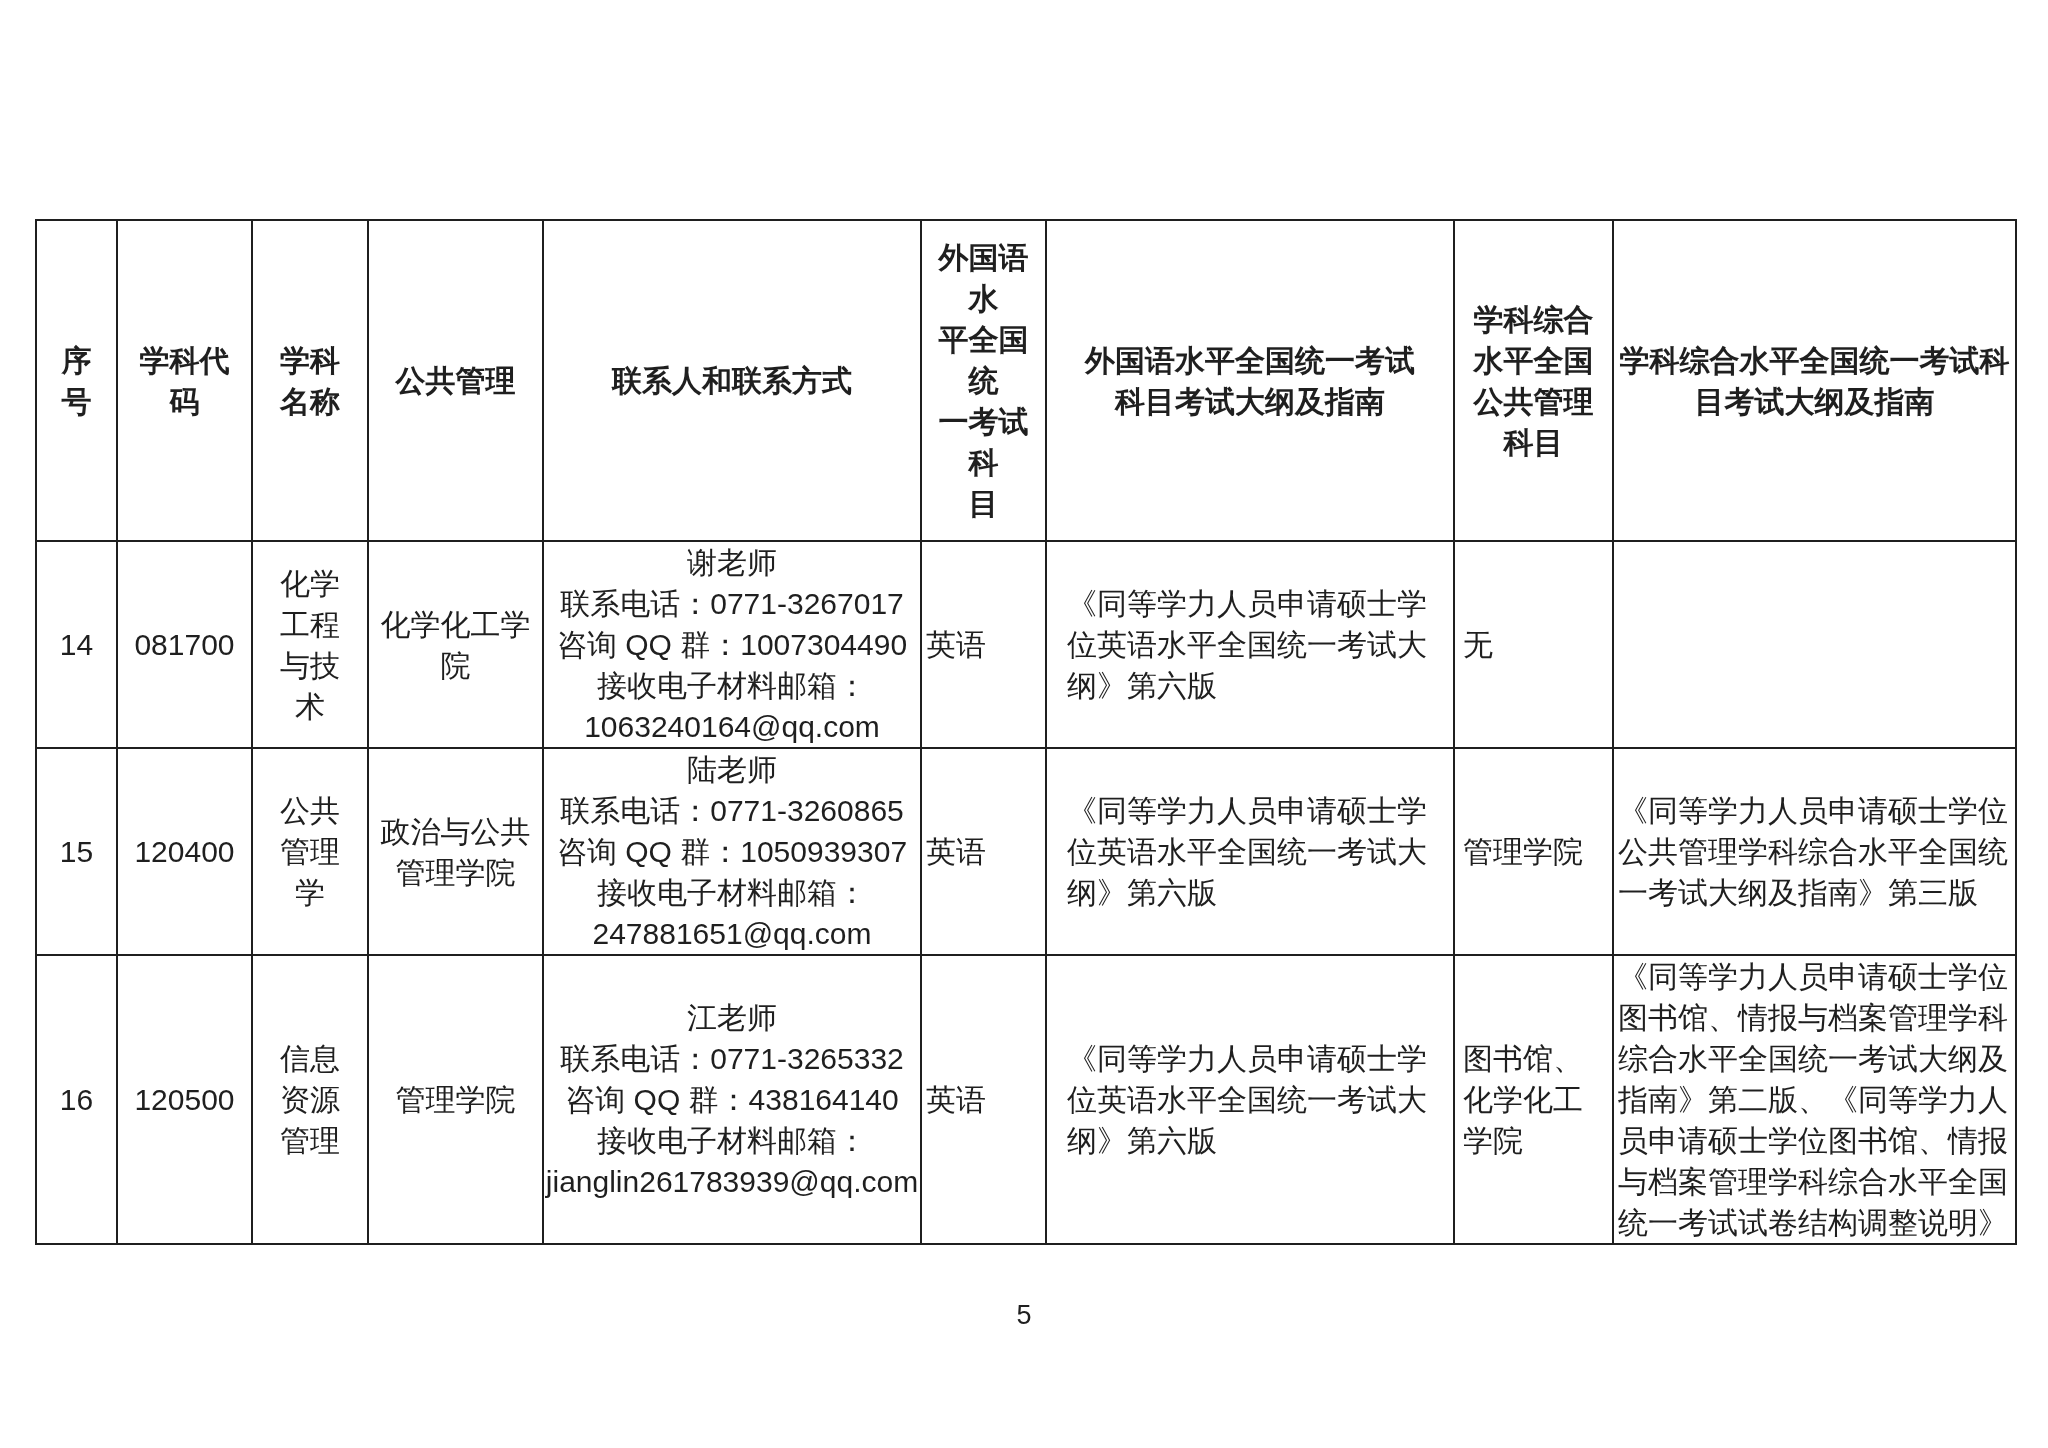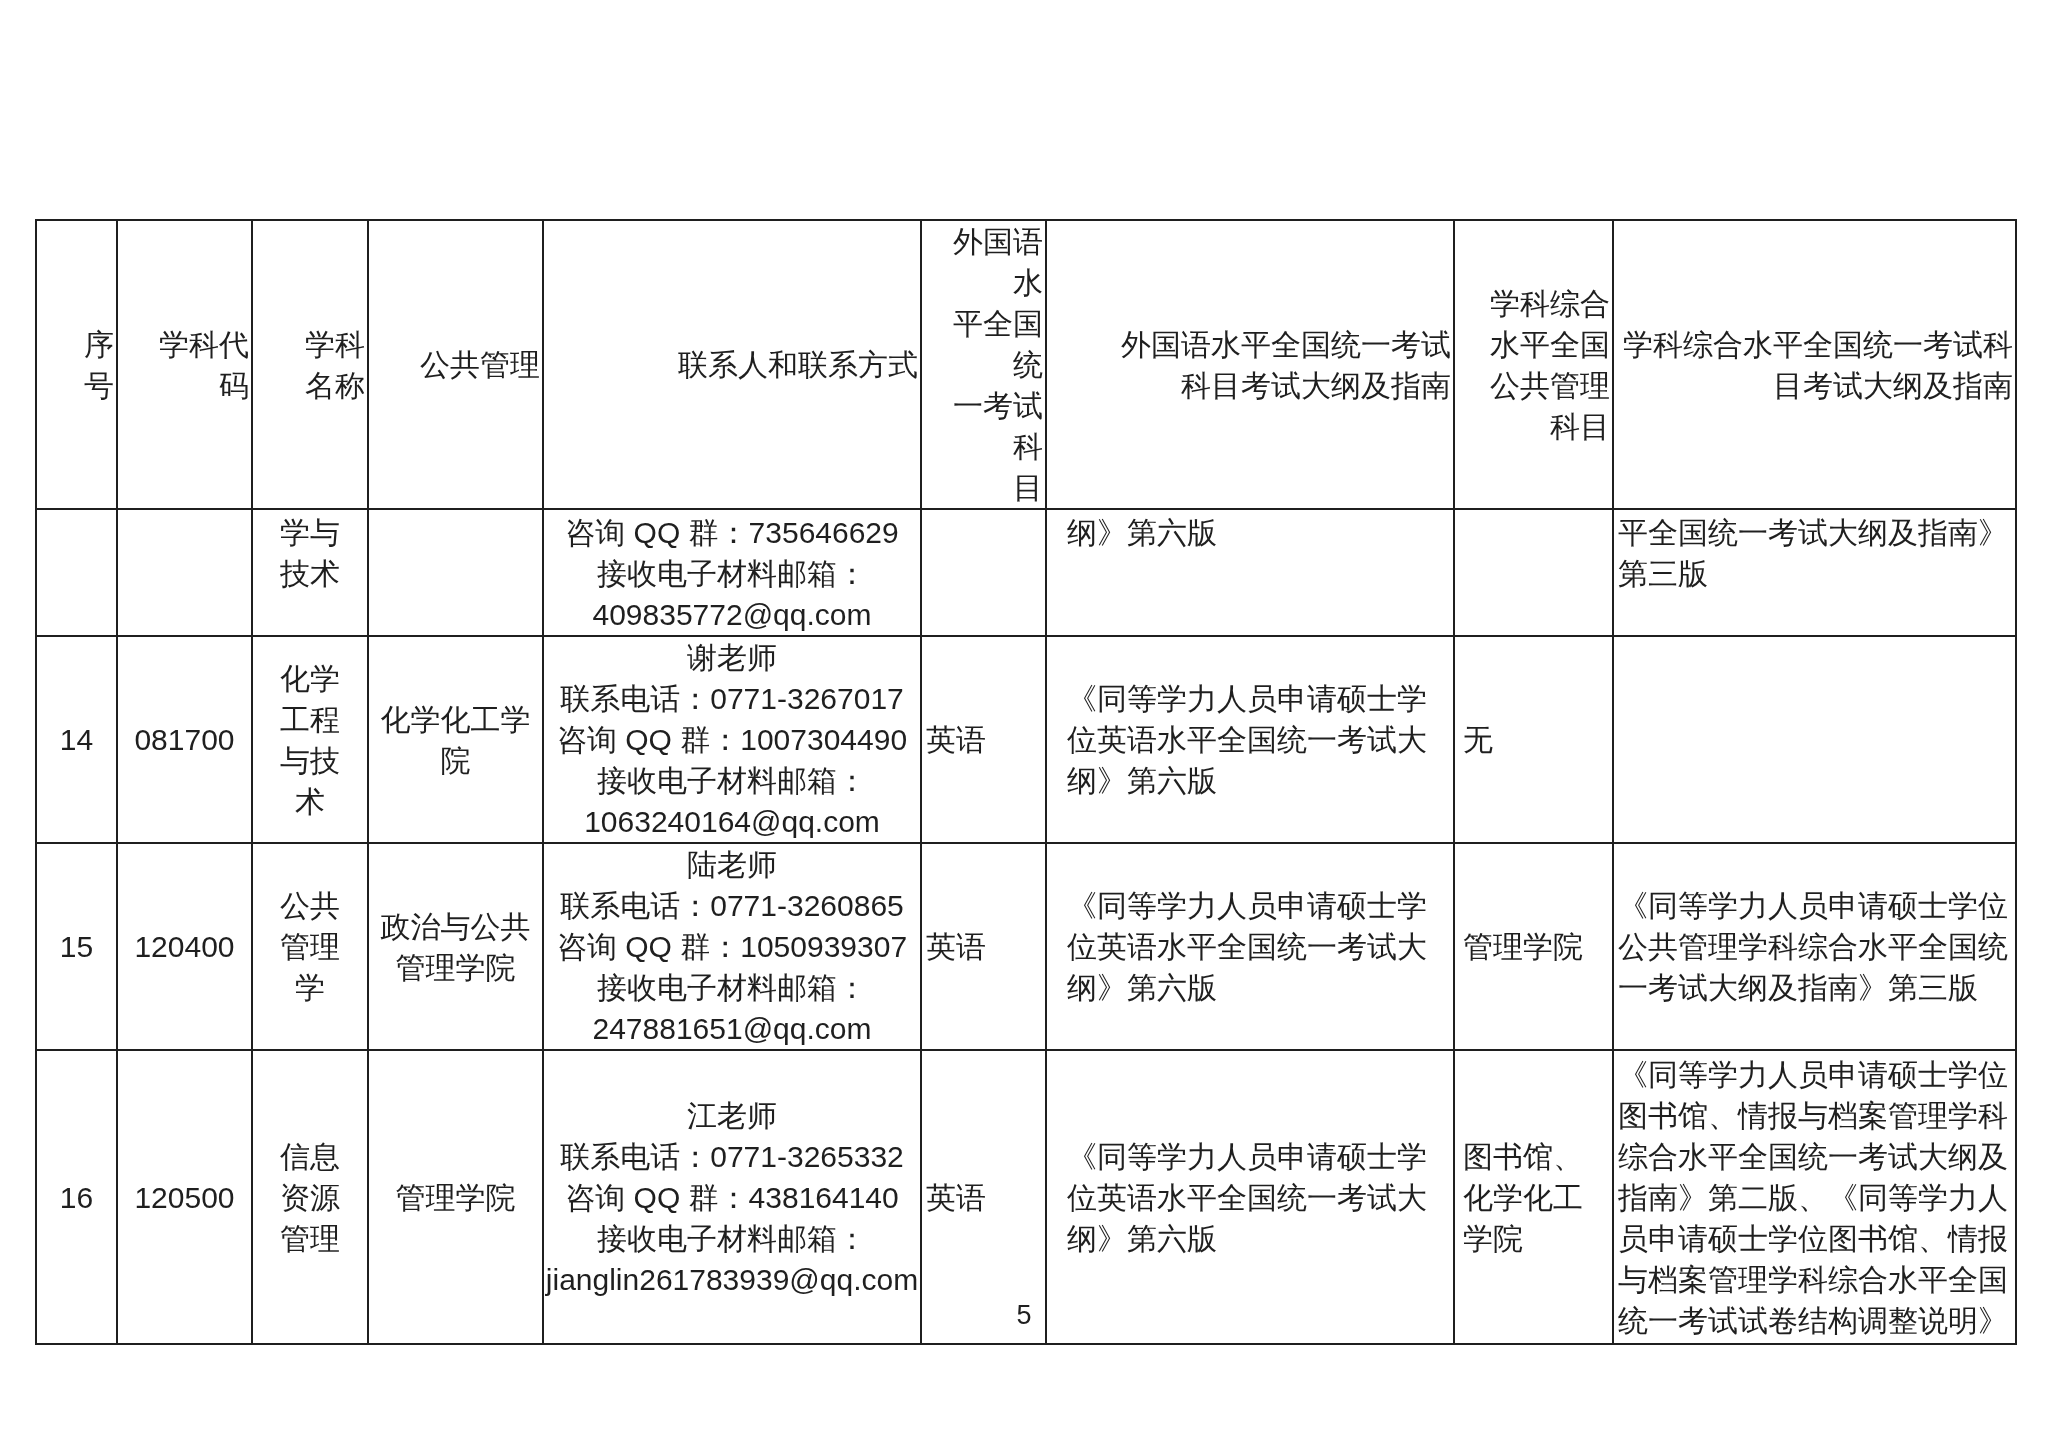--- a/index.html
+++ b/index.html
@@ -19,23 +19,24 @@
     line-height:41px;
   }
   .doc-table th, .doc-table td {
     border:2px solid #1f1f1f;
     padding:0;
     vertical-align:middle;
     font-weight:normal;
     overflow:hidden;
   }
   .doc-table th {
-    text-align:right;
+    text-align:center;
     white-space:pre-line;
-    padding:0 2px;
+    padding:16px 2px;
+    font-weight:bold;
   }
   thead tr { height:167px; }
   tbody tr:nth-child(1){ height:125px; }
   tbody tr:nth-child(2){ height:206px; }
   tbody tr:nth-child(3){ height:206px; }
   tbody tr:nth-child(4){ height:294px; }
 
   td.c-seq, td.c-code { text-align:center; }
   td.c-name    { text-align:center; padding:0 25px; }
   td.c-college { text-align:center; padding:0 10px; }
@@ -89,33 +90,20 @@
 科目考试大纲及指南</th>
         <th>学科综合
 水平全国
 公共管理
 科目</th>
         <th>学科综合水平全国统一考试科
 目考试大纲及指南</th>
       </tr>
     </thead>
     <tbody id="tbody">
-        <tr class="continuation">
-          <td class="c-seq"></td>
-          <td class="c-code"></td>
-          <td class="c-name">学与技术</td>
-          <td class="c-college"></td>
-          <td class="c-contact">咨询 QQ 群：735646629
-接收电子材料邮箱：
-409835772@qq.com</td>
-          <td class="c-foreign_subject"></td>
-          <td class="c-foreign_guide">纲》第六版</td>
-          <td class="c-comp_subject"></td>
-          <td class="c-comp_guide">平全国统一考试大纲及指南》第三版</td>
-        </tr>
         <tr>
           <td class="c-seq">14</td>
           <td class="c-code">081700</td>
           <td class="c-name">化学工程与技术</td>
           <td class="c-college">化学化工学院</td>
           <td class="c-contact">谢老师
 联系电话：0771-3267017
 咨询 QQ 群：1007304490
 接收电子材料邮箱：
 1063240164@qq.com</td>

